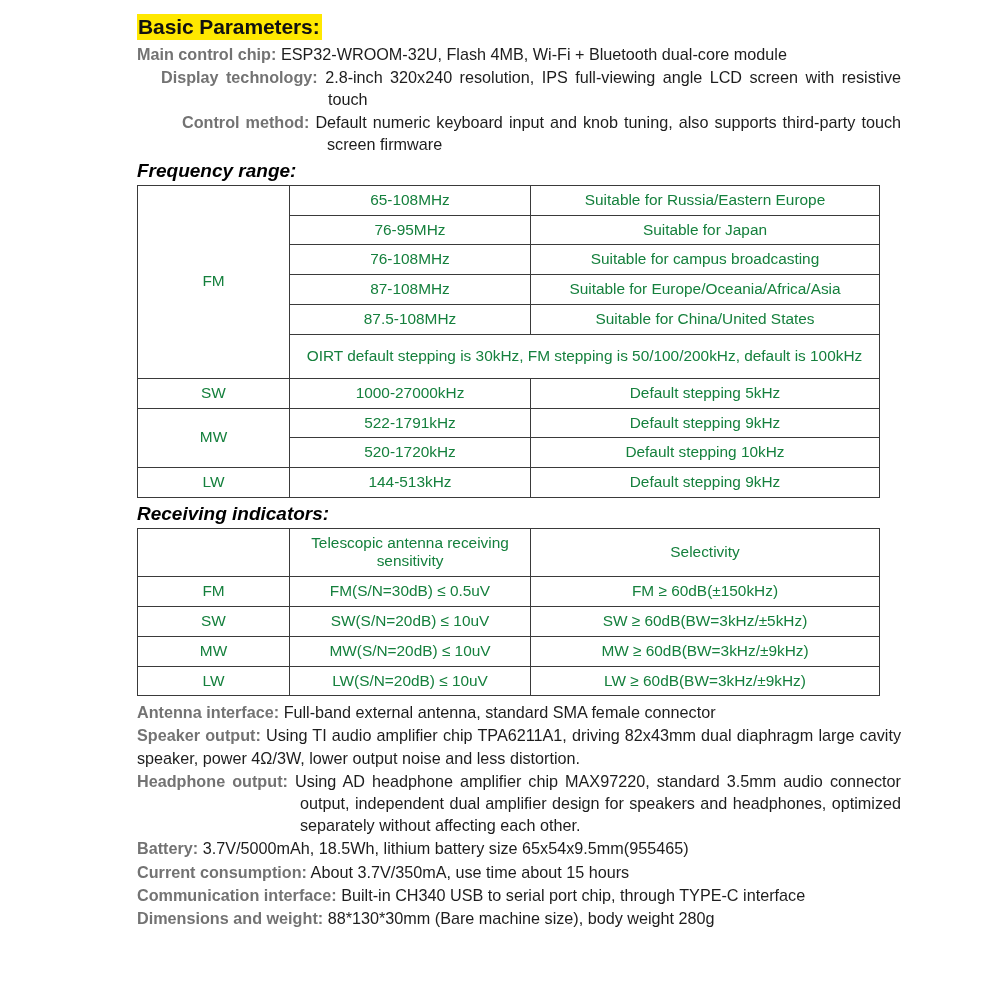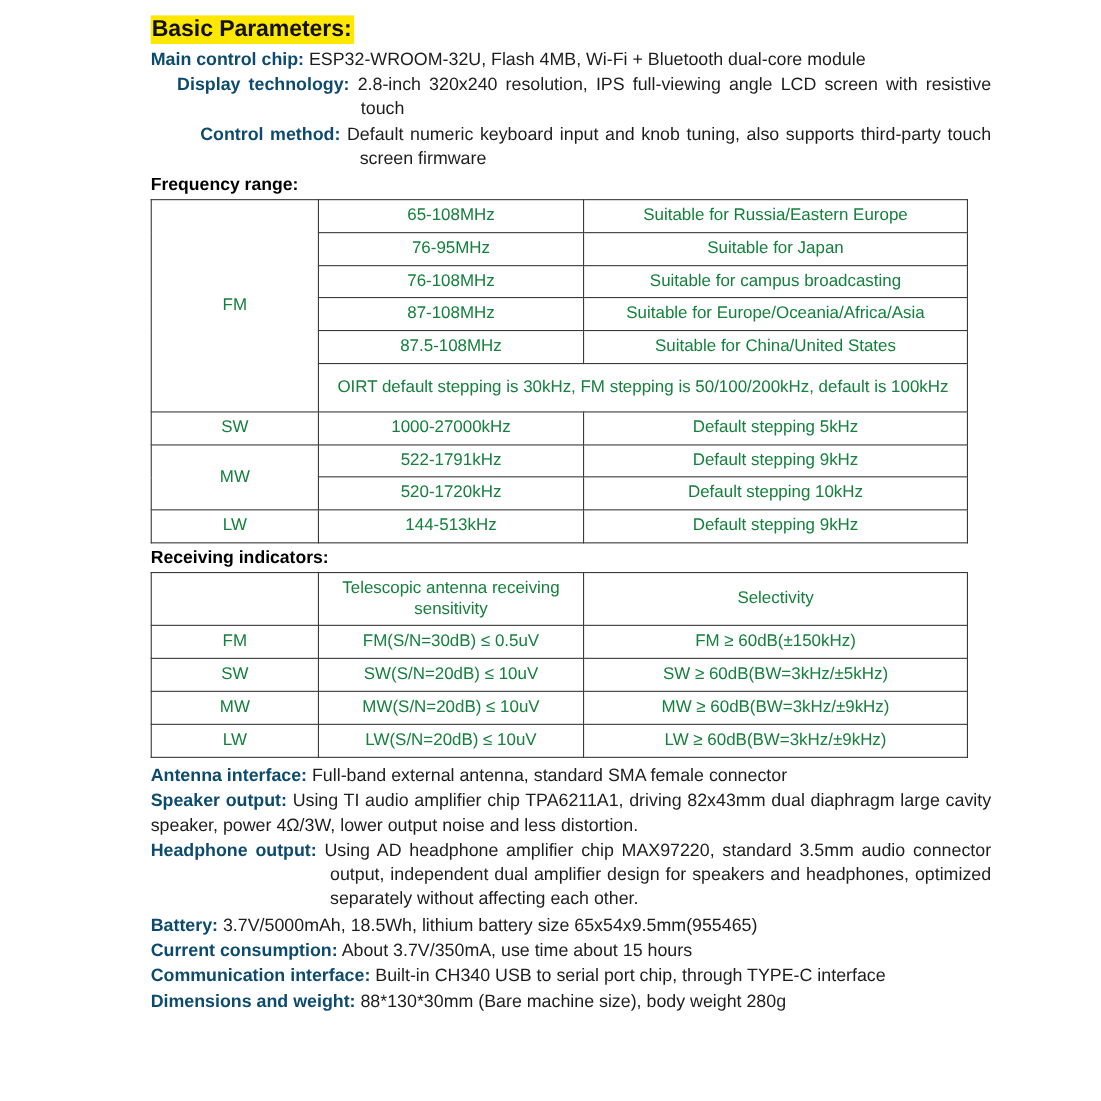--- a/index.html
+++ b/index.html
@@ -42,37 +42,38 @@
     font-size: 16.2px;
     line-height: 1.37;
     color: #1d1d1d;
     margin: 0 0 0.5px 0;
     text-align: justify;
     text-justify: inter-word;
   }
   .spec.one-line { text-align: left; }
   .spec .k {
     font-weight: bold;
-    color: #0c4a6e;
+    color: #737373;
   }
   .spec .v { font-weight: normal; }
 
   
   .ind-display { padding-left: 167px; text-indent: -167px; margin-left: 24px; }
   .ind-control { padding-left: 145px; text-indent: -145px; margin-left: 45px; }
   .ind-head    { padding-left: 163px; text-indent: -163px; }
   .ind-speaker { padding-left: 0px;   text-indent: 0px; }
 
   
   .caption {
-    font-size: 16px;
+    font-size: 19px;
     font-weight: bold;
     color: #000;
     margin: 4px 0 1px 0;
     line-height: 1.3;
+    font-style: italic;
   }
 
   
   table.spec-table {
     border-collapse: collapse;
     width: 715px;
     table-layout: fixed;
     margin: 0 0 2px 0;
     background: #fff;
   }

